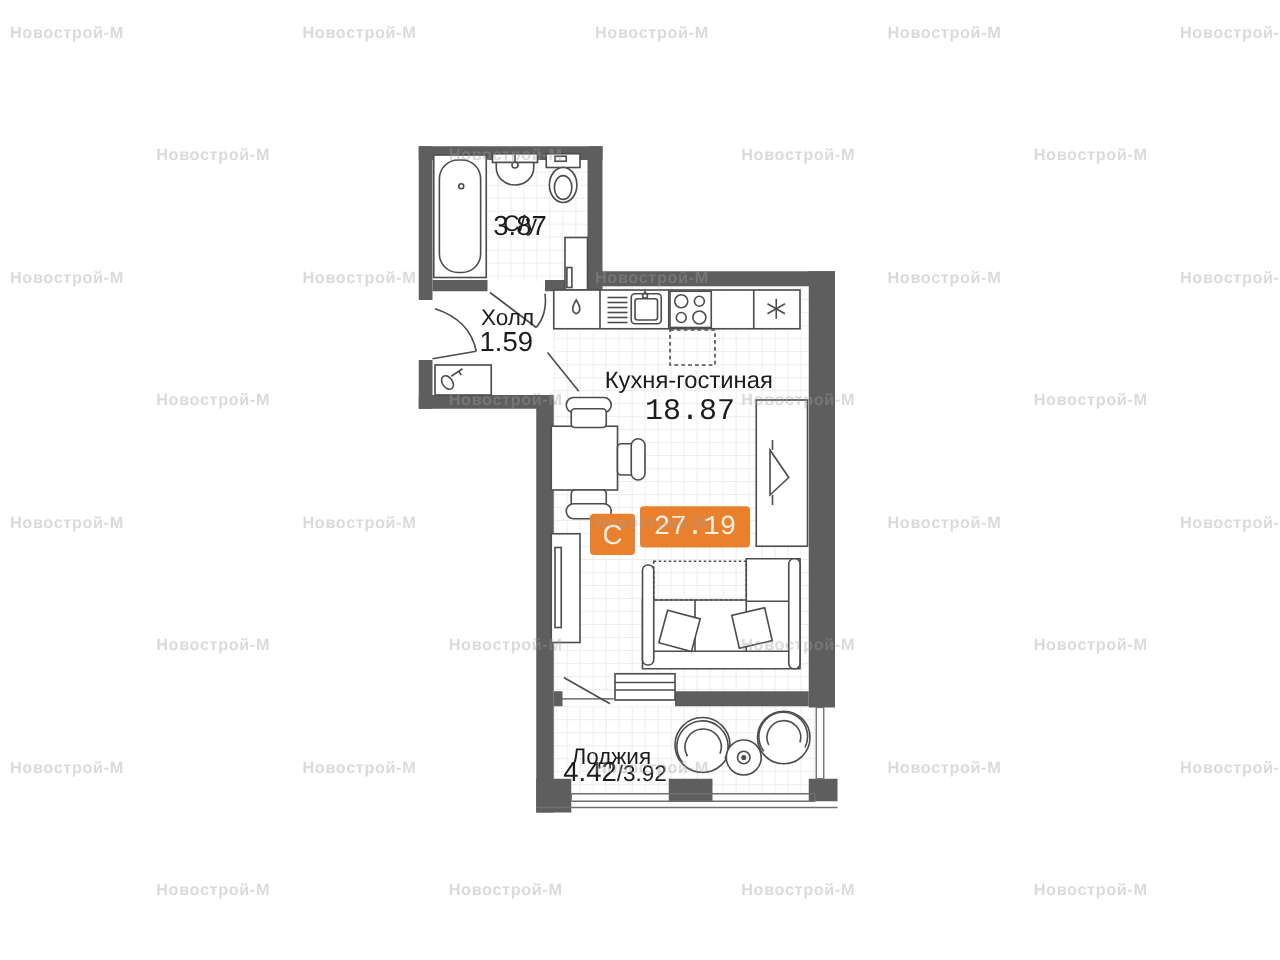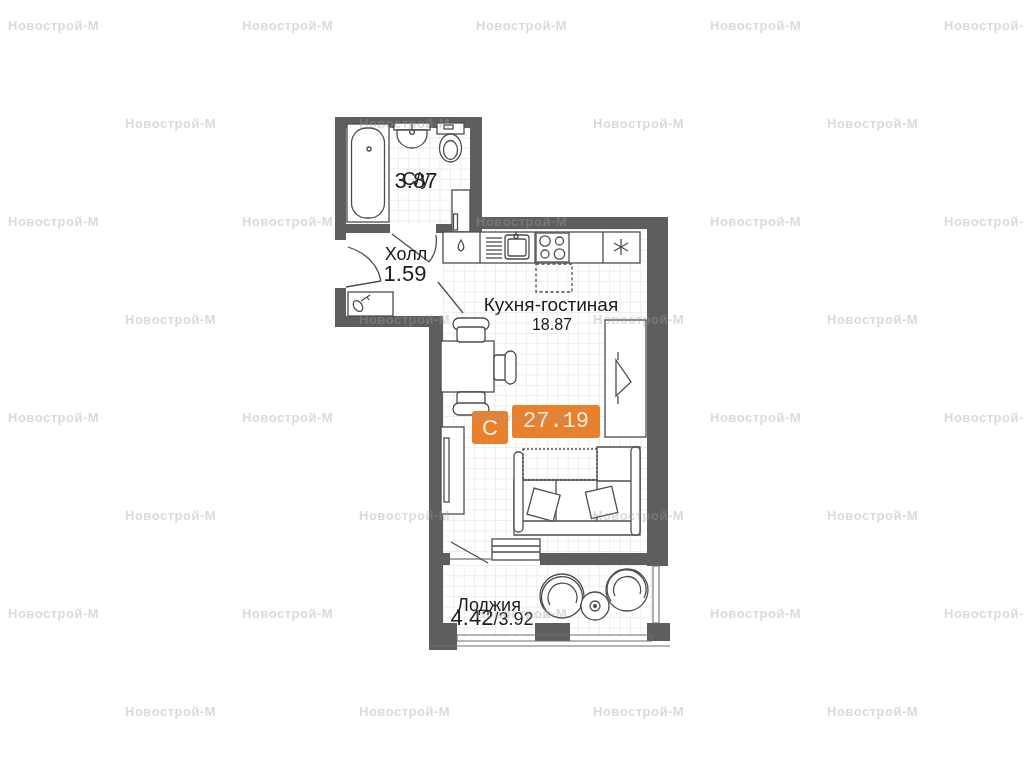--- a/index.html
+++ b/index.html
@@ -17,21 +17,21 @@
       background-size:10.4px 10.4px;background-color:#fff;}
   
   .wall{position:absolute;background:var(--wall);z-index:2;}
   
   #furniture{position:absolute;left:0;top:0;z-index:3;}
   
   .label{position:absolute;z-index:5;color:var(--ink);text-align:center;line-height:1.05;}
   .room-name{font-size:18px;margin-top:15px;}
   .room-area{font-size:22px;}
   .kitchen-name{font-size:19px;}
-  .kitchen-area{font-size:16px;}
+  .kitchen-area{font-size:24px;font-family:Liberation Mono, monospace;}
   .loggia-area-main{font-size:22px;}
   .loggia-area-reduced{font-size:18px;}
   
   .badge{position:absolute;z-index:6;background:var(--accent);border-radius:3px;
          color:#fdf0dd;display:flex;align-items:center;justify-content:center;
          font-size:22px;}
   
   #watermarks{position:absolute;left:0;top:0;width:1024px;height:768px;z-index:8;pointer-events:none;}
   .wm{position:absolute;font-size:13px;font-weight:bold;color:rgba(158,158,158,0.38);
       letter-spacing:0.5px;white-space:nowrap;}

